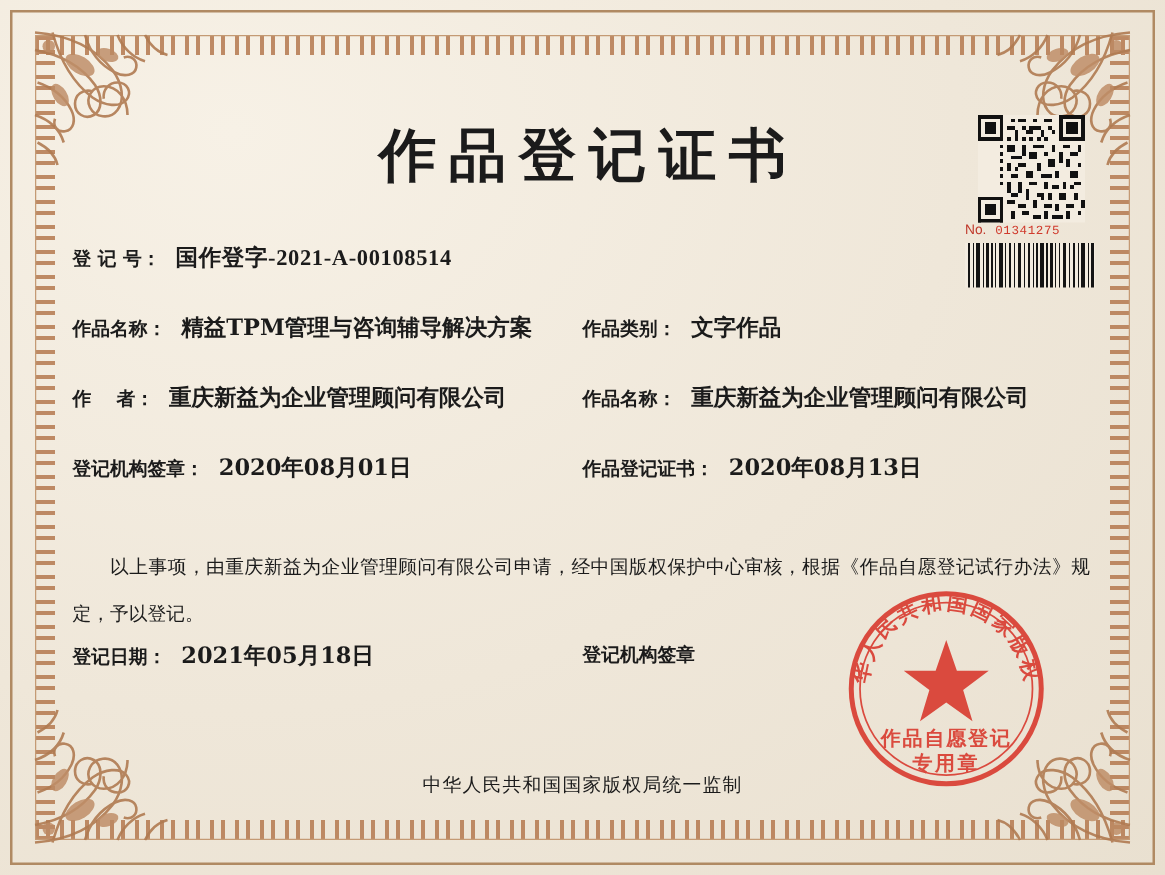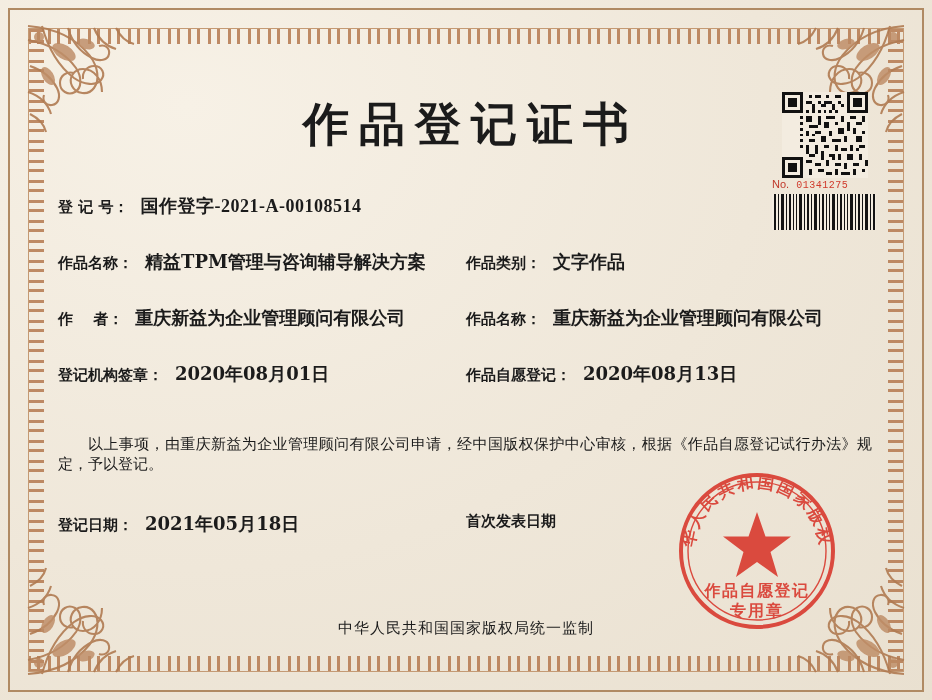--- a/index.html
+++ b/index.html
@@ -173,34 +173,34 @@
     font-family: "DejaVu Serif", "Liberation Serif", serif;
   }
   .value.mono { font-family: "Liberation Serif", serif; letter-spacing: 0.5px; }
 
   .paragraph {
     position: absolute;
     left: 12px;
     right: 14px;
     top: 388px;
     font-size: 15px;
-    line-height: 20px;
+    line-height: 38px;
     color: #1b1b1b;
     text-align: justify;
     text-indent: 30px;
     font-family: "DejaVu Serif", "Liberation Serif", serif;
   }
 
   .row-bottom {
     position: absolute;
     left: 12px;
     right: 28px;
     top: 466px;
     display: flex;
-    align-items: flex-start;
+    align-items: center;
   }
 
   .footer {
     position: absolute;
     left: 0; right: 0;
     bottom: 16px;
     text-align: center;
     font-size: 15px;
     letter-spacing: 1px;
     color: #1b1b1b;
@@ -479,36 +479,36 @@
           <span class="value">重庆新益为企业管理顾问有限公司</span>
         </div>
       </div>
 
       <div class="row">
         <div class="cell left">
           <span class="label">登记机构签章：</span>
           <span class="value">2020年08月01日</span>
         </div>
         <div class="cell right">
-          <span class="label">作品自愿登记：</span>
+          <span class="label">作品登记证书：</span>
           <span class="value">2020年08月13日</span>
         </div>
       </div>
 
     </div>
 
     <div class="paragraph">以上事项，由重庆新益为企业管理顾问有限公司申请，经中国版权保护中心审核，根据《作品自愿登记试行办法》规定，予以登记。</div>
 
     <div class="row-bottom">
       <div class="cell left">
         <span class="label">登记日期：</span>
         <span class="value">2021年05月18日</span>
       </div>
       <div class="cell right">
-        <span class="label">首次发表日期</span>
+        <span class="label">登记机构签章</span>
       </div>
     </div>
 
     <div class="footer">中华人民共和国国家版权局统一监制</div>
   </div>
 
   <svg class="seal" viewBox="0 0 166 166">
     <defs>
       <path id="sealArcTop" d="M 20 83 A 63 63 0 0 1 146 83"></path>
       <path id="sealArcBottom" d="M 33 83 A 50 50 0 0 0 133 83"></path>

